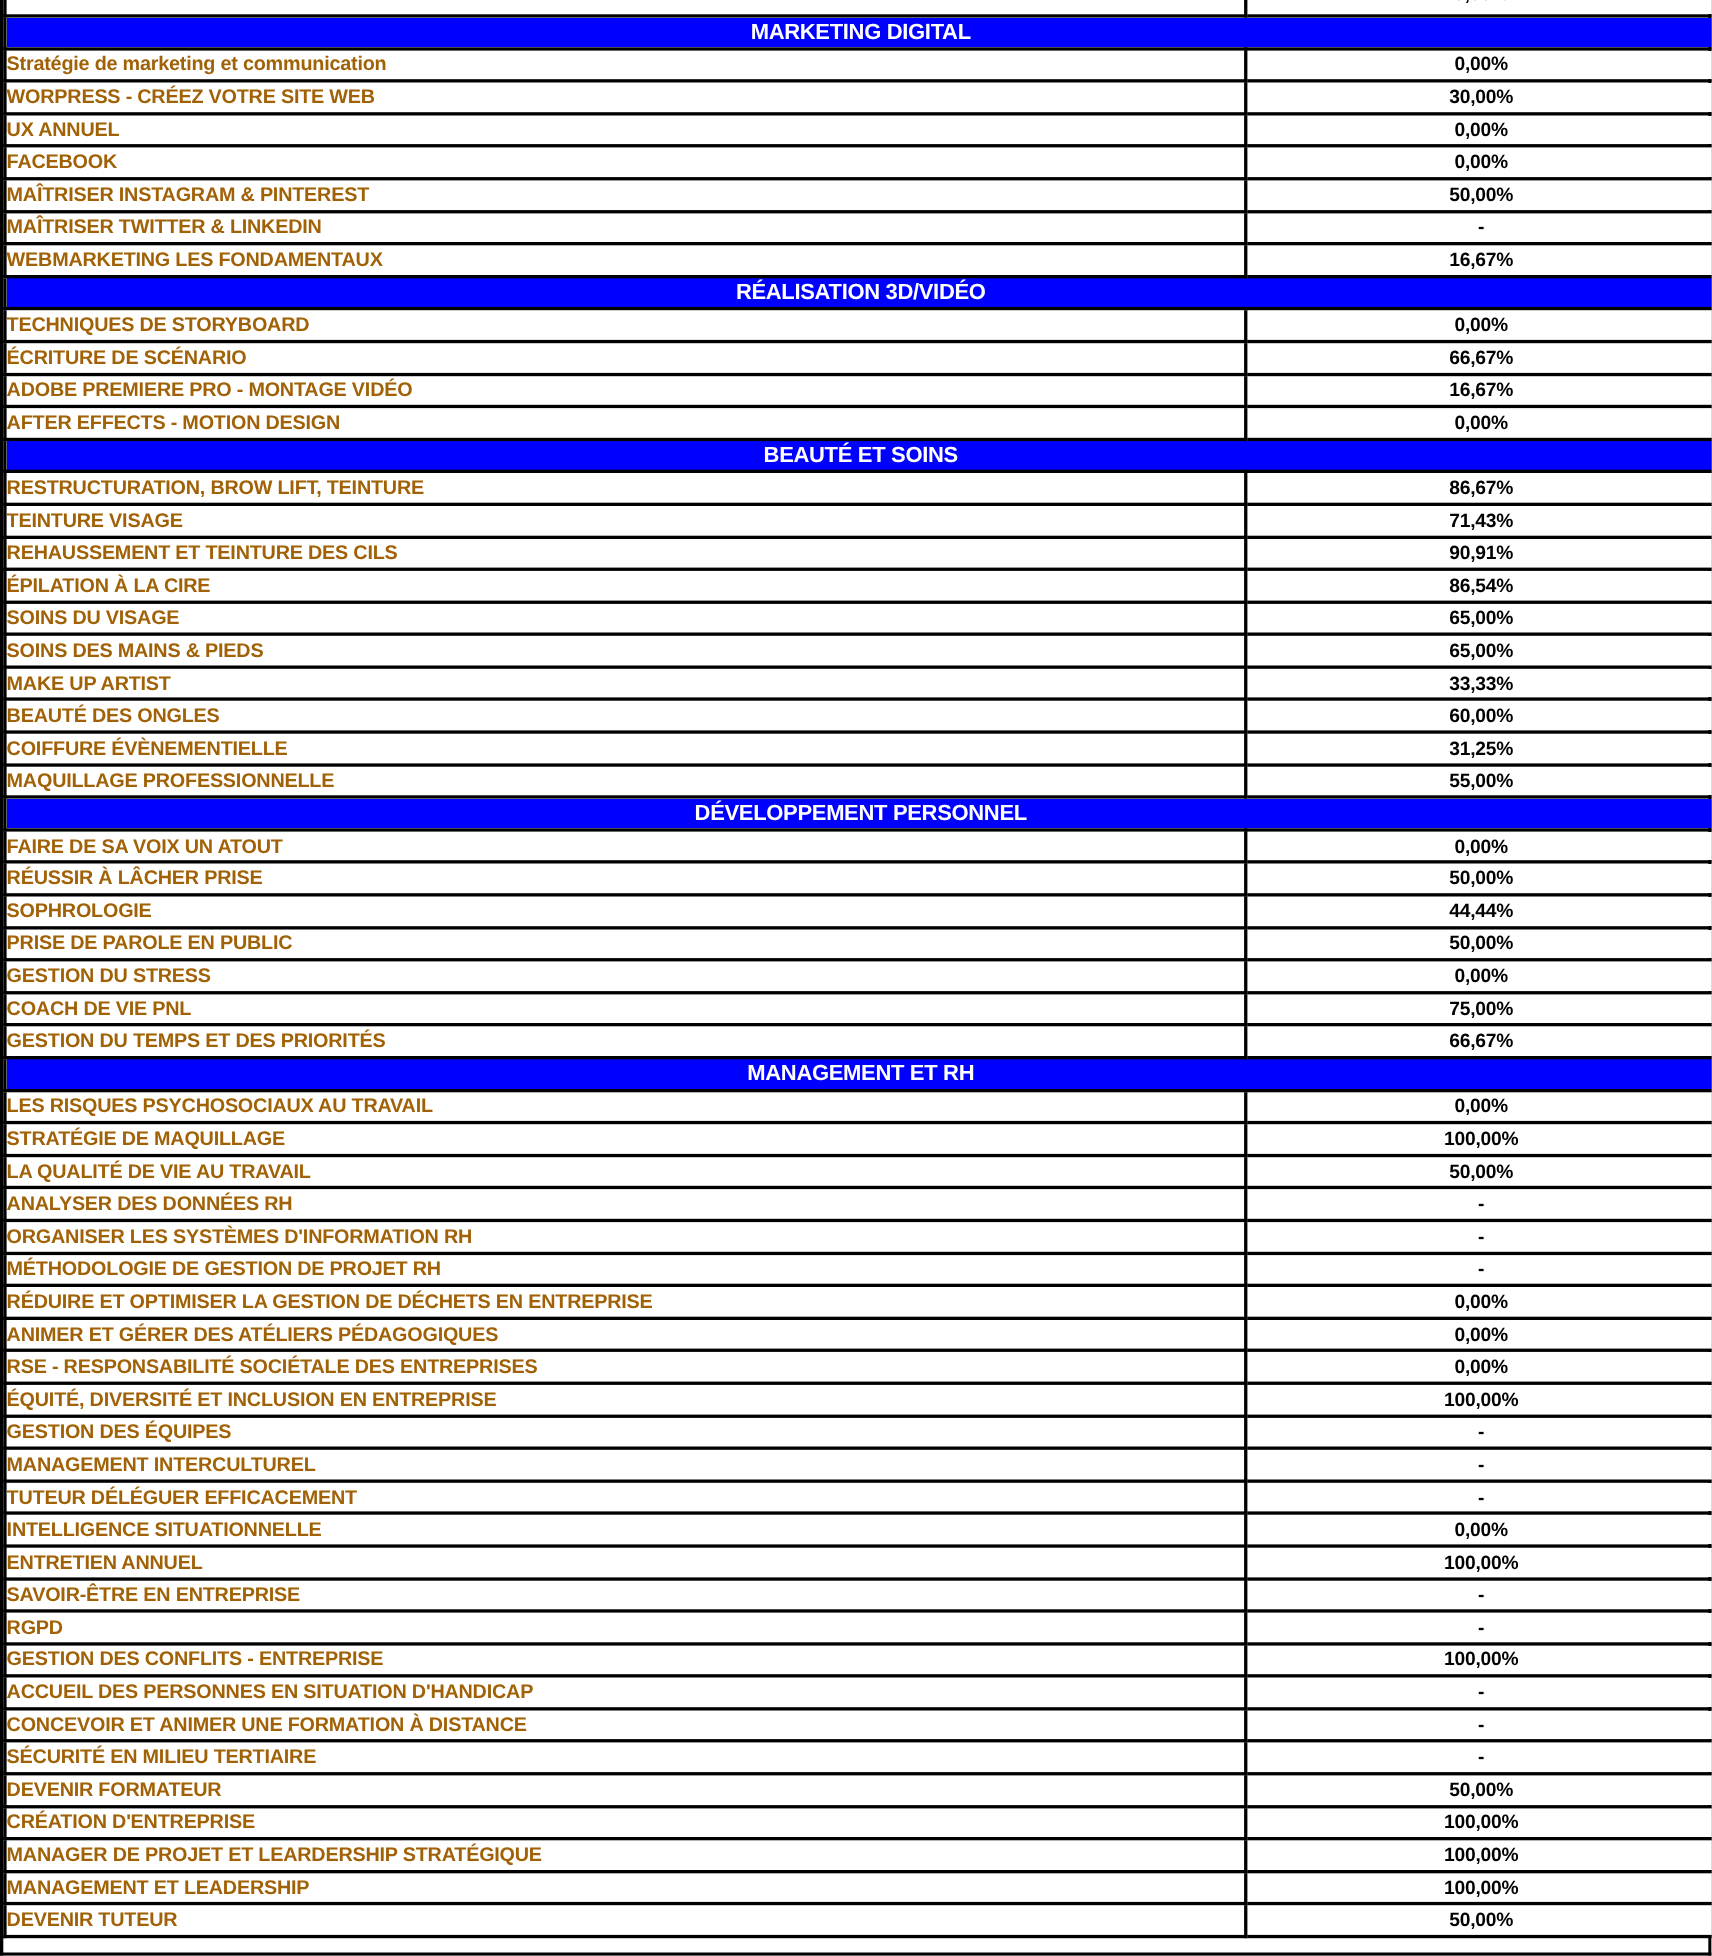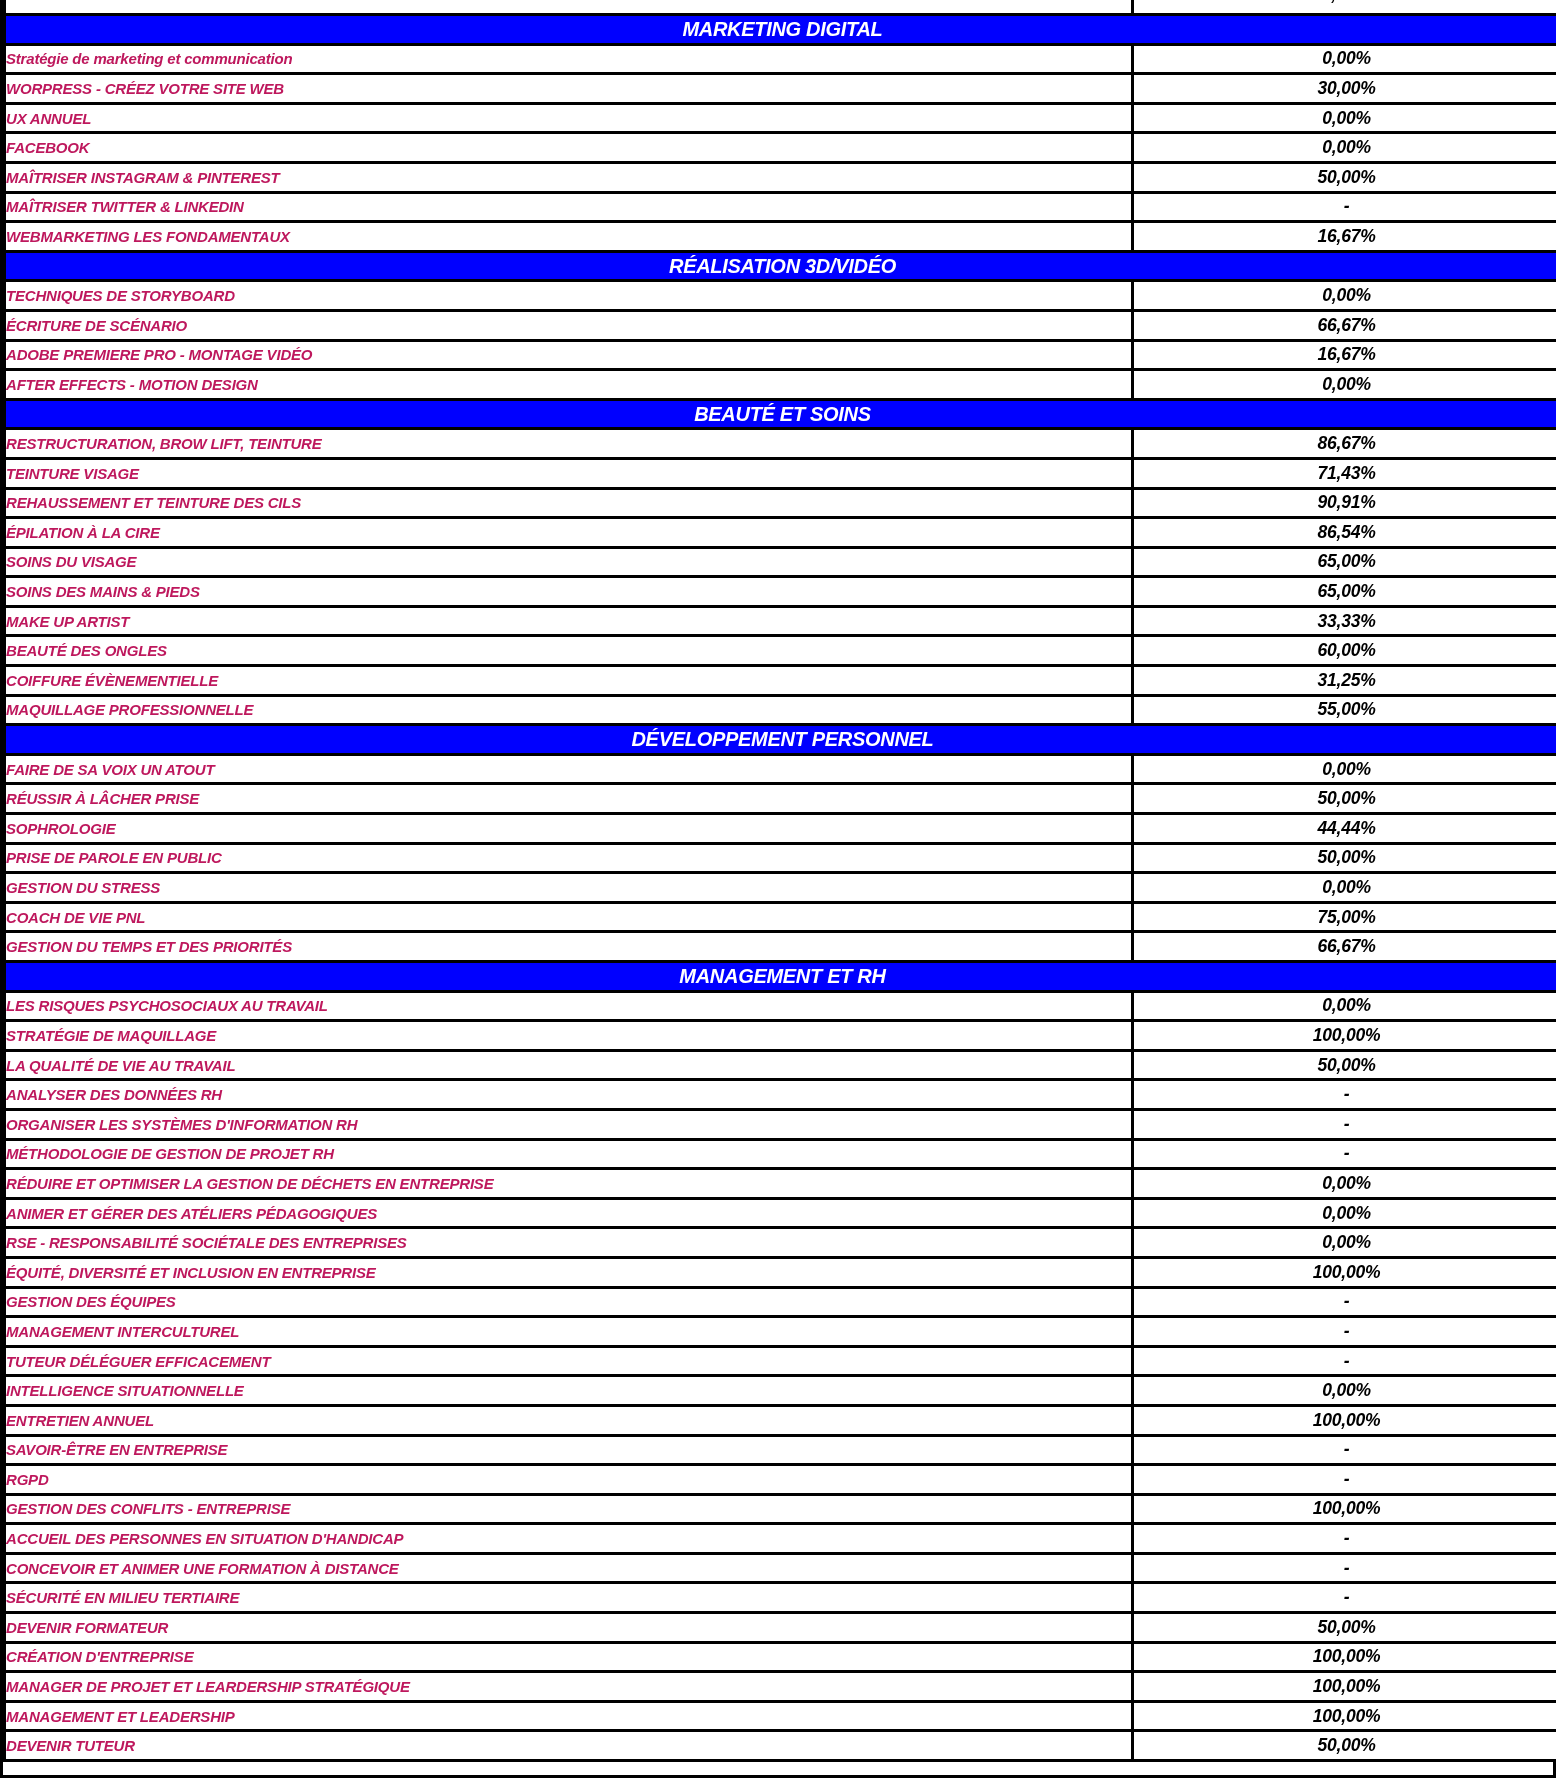--- a/index.html
+++ b/index.html
@@ -8,21 +8,20 @@
     overflow: hidden;
     background: #ffffff;
     font-family: "Liberation Sans", "DejaVu Sans", sans-serif;
   }
   #sheet {
     width: 1556px; height: 1778px;
     box-sizing: border-box;
     border-left: 3px solid #000;
     border-right: 3px solid #000;
     border-bottom: 3px solid #000;
-    font-style: italic;
   }
   table.grid {
     width: 100%;
     border-collapse: collapse;
     table-layout: fixed;
   }
   table.grid td {
     border: 3px solid #000;
     padding: 0;
     height: 26.6px;
@@ -42,23 +41,23 @@
   td.section-cell {
     text-align: center;
     font-weight: 700;
     font-size: 20px;
     letter-spacing: -0.3px;
     color: #ffffff;
     background: #0000ff !important;
   }
   td.name-cell {
     font-weight: 700;
-    font-size: 15px;
+    font-size: 18px;
     letter-spacing: -0.2px;
-    color: #be185d;
+    color: #a16207;
     padding-left: 6px;
     text-align: left;
   }
   td.value-cell {
     font-weight: 700;
     font-size: 17.5px;
     letter-spacing: -0.2px;
     color: #000;
     text-align: center;
   }

